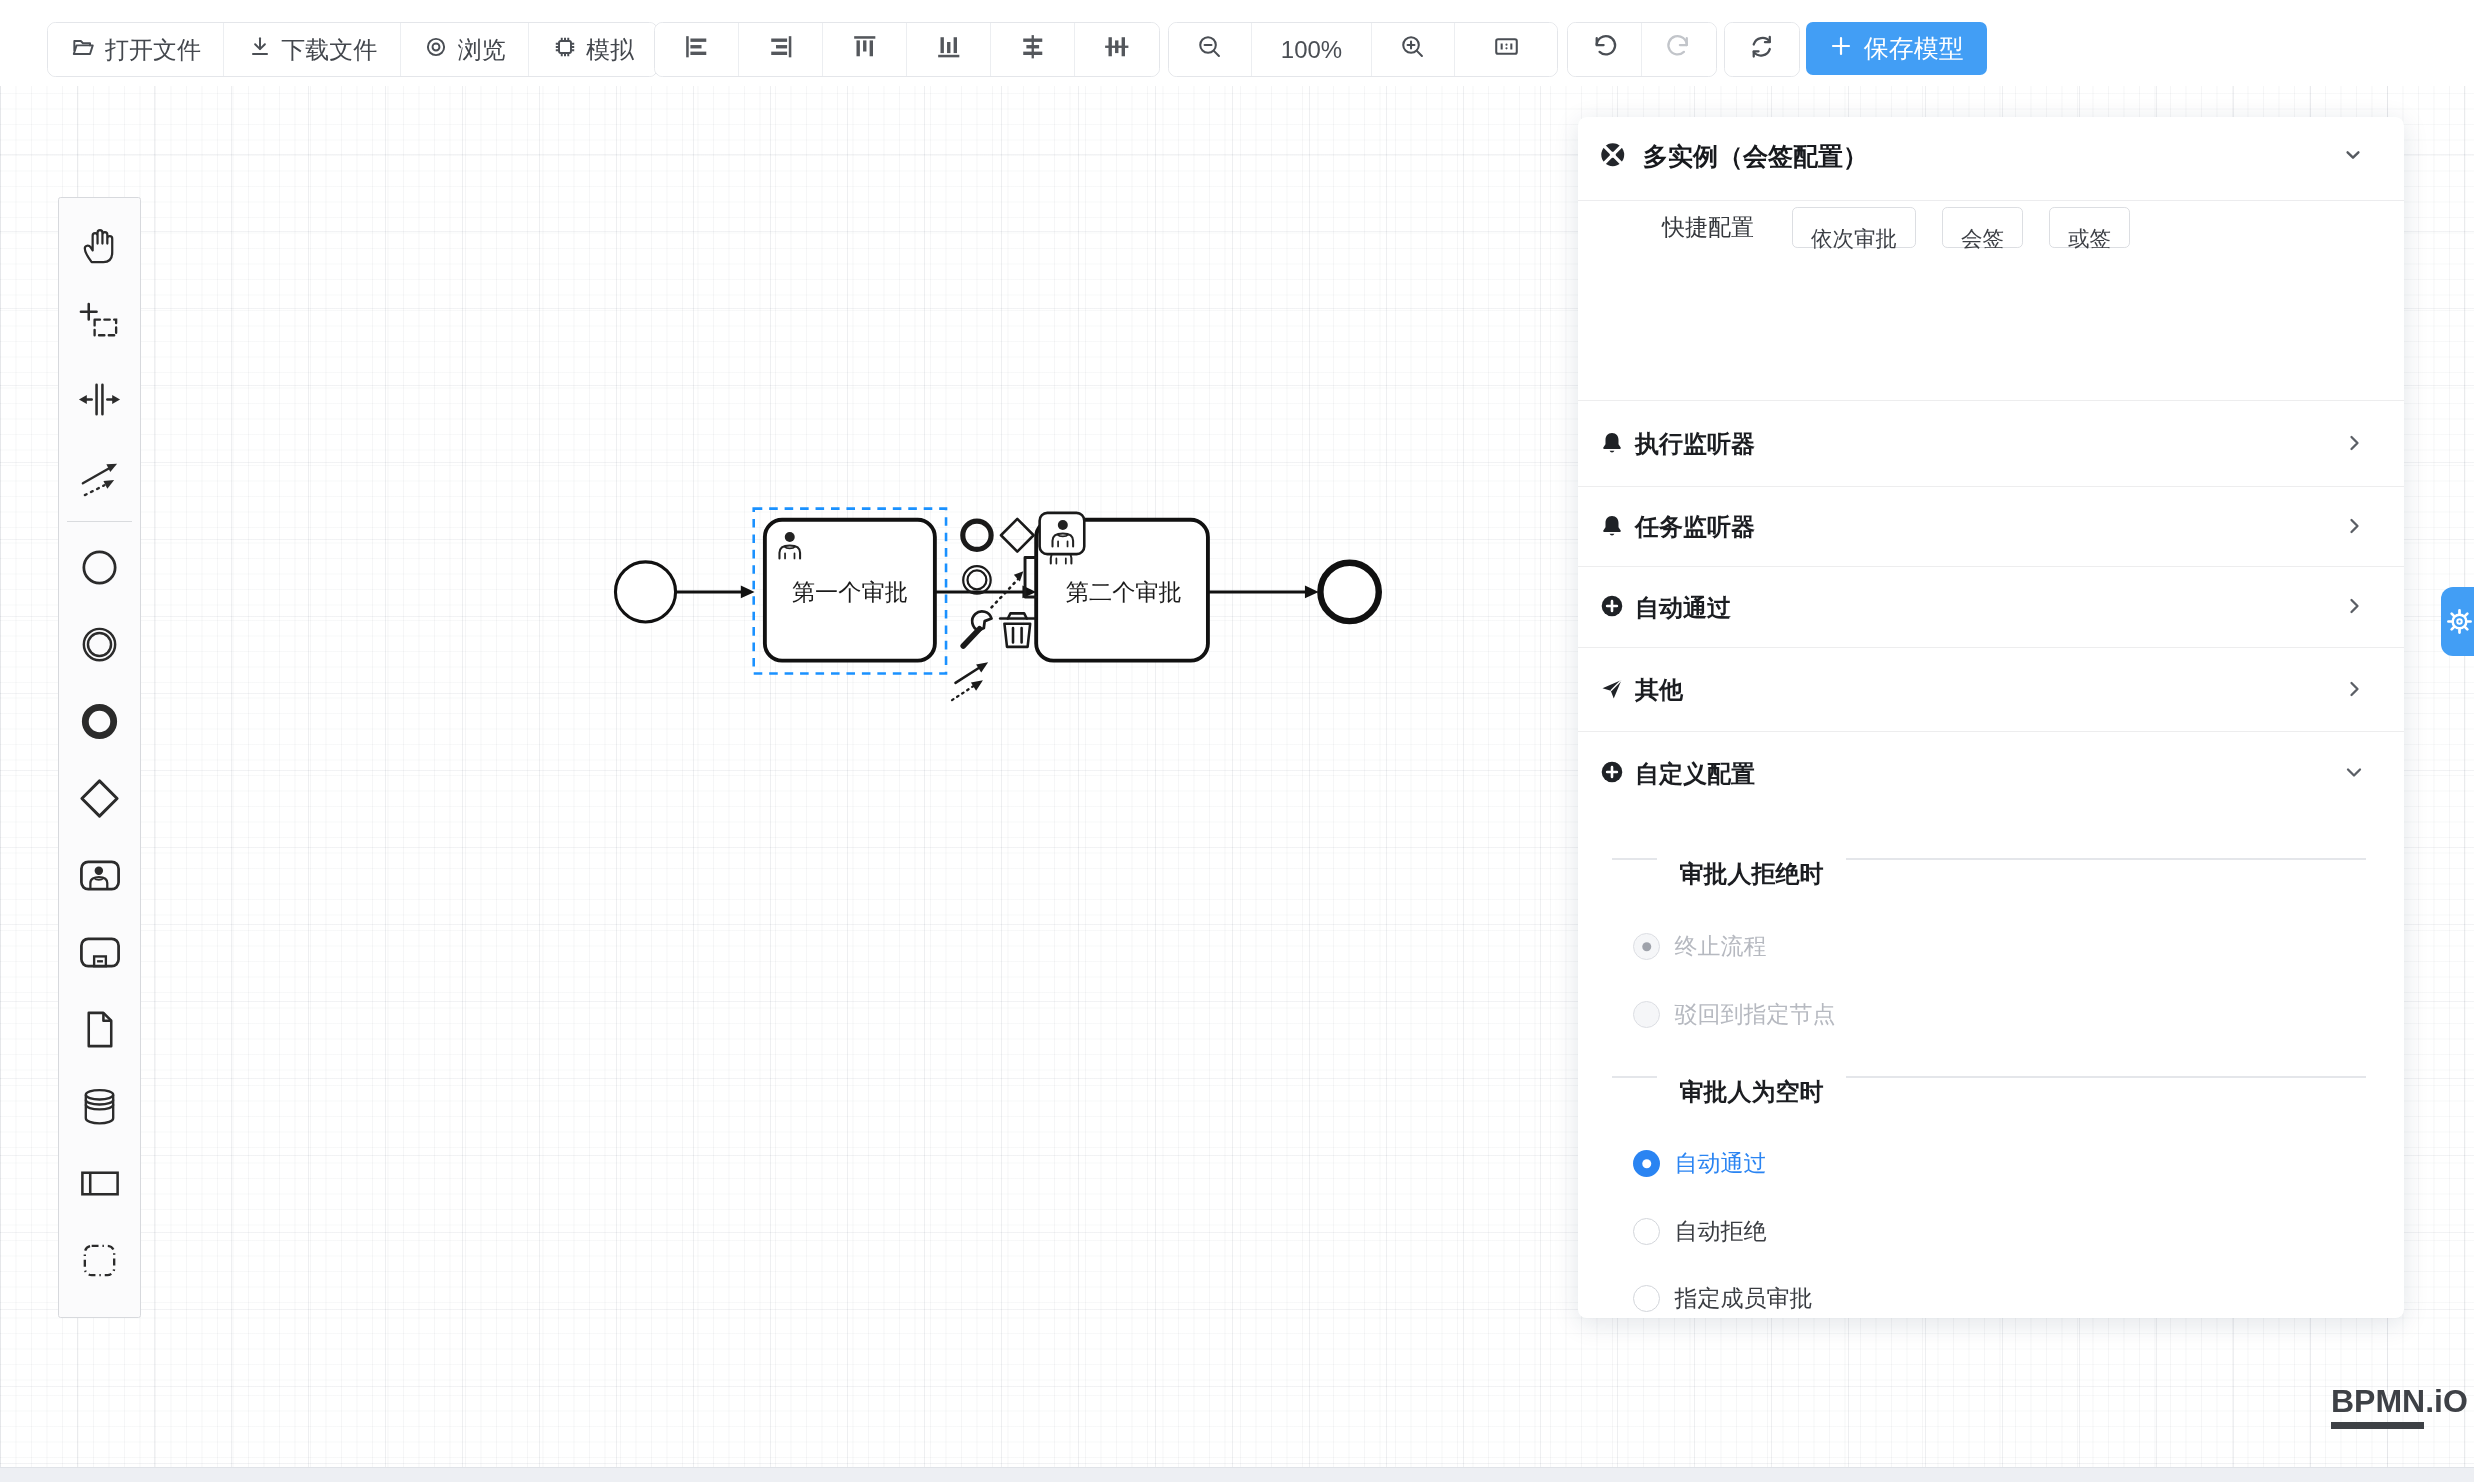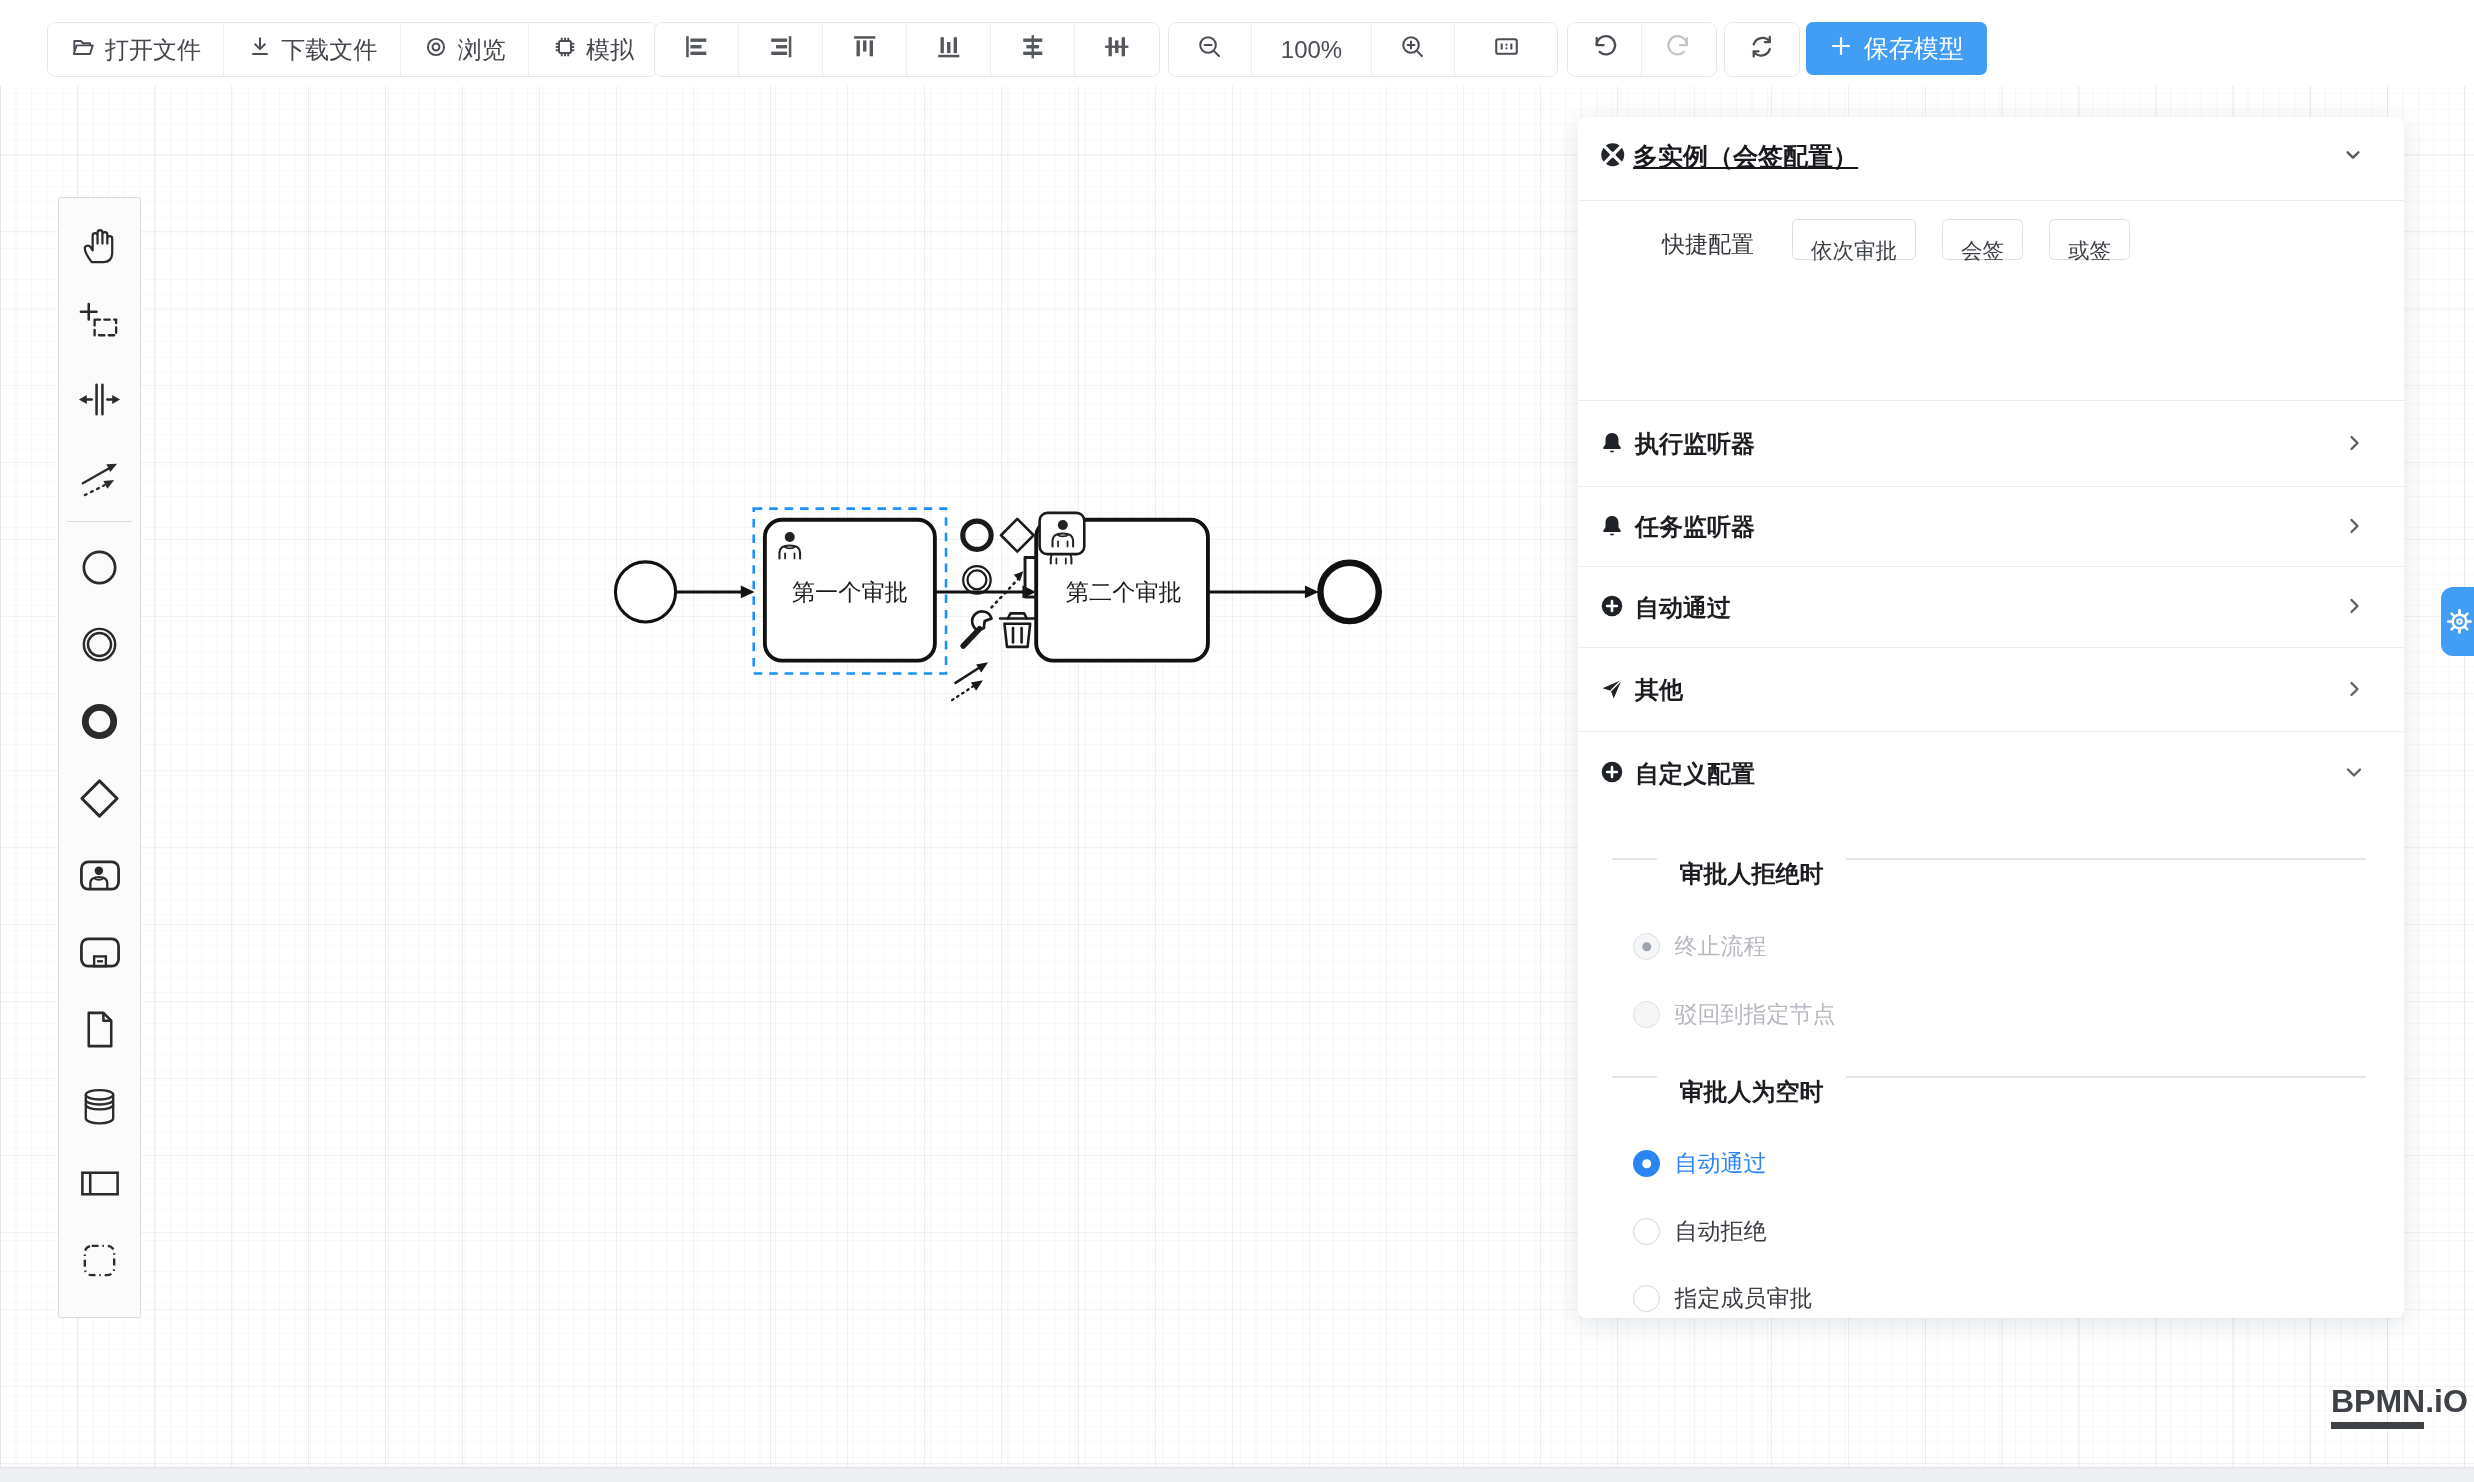--- a/index.html
+++ b/index.html
@@ -34,26 +34,26 @@
            display:flex;flex-direction:column;align-items:center;padding-top:8.6px;}
   .pal-item{width:77px;height:77px;display:flex;align-items:center;justify-content:center;cursor:pointer;}
   .pal-sep{width:65px;height:0.9px;background:#d9dbde;margin:6.9px 0;}
   
   .diagram{position:absolute;left:594px;top:482px;}
   
   .panel{position:absolute;left:1578px;top:117px;width:826px;height:1201px;background:#fff;
          border-radius:8.6px;box-shadow:0 5.2px 26px rgba(20,40,70,0.12);}
   .panel-header{position:absolute;left:0;top:15.5px;height:48px;width:100%;display:flex;align-items:center;cursor:pointer;}
   .panel-header .hicon{margin-left:20.6px;}
-  .panel-title{font-size:25px;font-weight:700;color:#17191d;margin-left:7px;text-decoration:underline;}
+  .panel-title{font-size:25px;font-weight:700;color:#17191d;margin-left:17px;}
   .panel-chevron{position:absolute;right:38px;}
   .panel-divider{position:absolute;left:0;top:83px;width:100%;height:0.9px;background:#ececee;}
   .form-row{position:absolute;left:0;width:100%;display:flex;align-items:center;}
   .form-label{width:176px;text-align:right;font-size:23px;color:#35383d;flex:none;}
-  .quick-row{top:100px;height:43px;align-items:flex-end;}
+  .quick-row{top:89px;height:43px;}
   .quick-btns{display:flex;gap:26px;margin-left:38px;}
   .quick-btn{height:41px;padding:16px 18px;background:#fff;border:0.9px solid #dcdee2;border-radius:5.2px;
              font-size:21.5px;color:#3c3f45;cursor:pointer;font-family:inherit;}
   .type-row{top:186px;height:53px;}
   .select{position:relative;margin-left:26px;width:577px;height:52px;border:0.9px solid #dcdee2;border-radius:6.9px;
           display:flex;align-items:center;box-sizing:border-box;cursor:pointer;background:#fff;}
   .select-value{font-size:23px;color:#3a3d42;margin-left:20.6px;}
   .select .chev{position:absolute;right:15.5px;top:15.5px;}
   .section-row{position:absolute;left:0;width:100%;border-top:0.9px solid #ededee;display:flex;align-items:center;cursor:pointer;}
   .section-row .sicon{margin-left:20.6px;}

